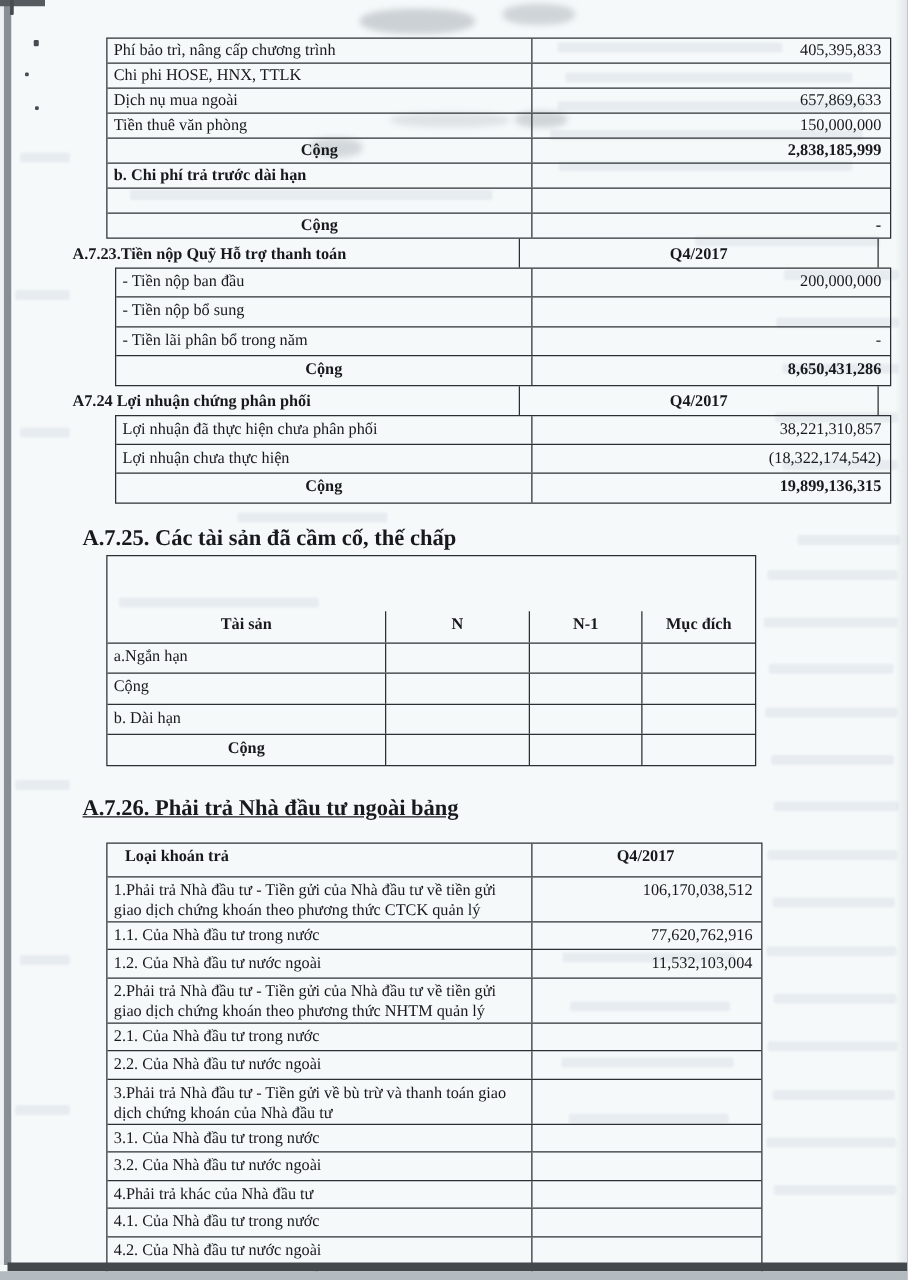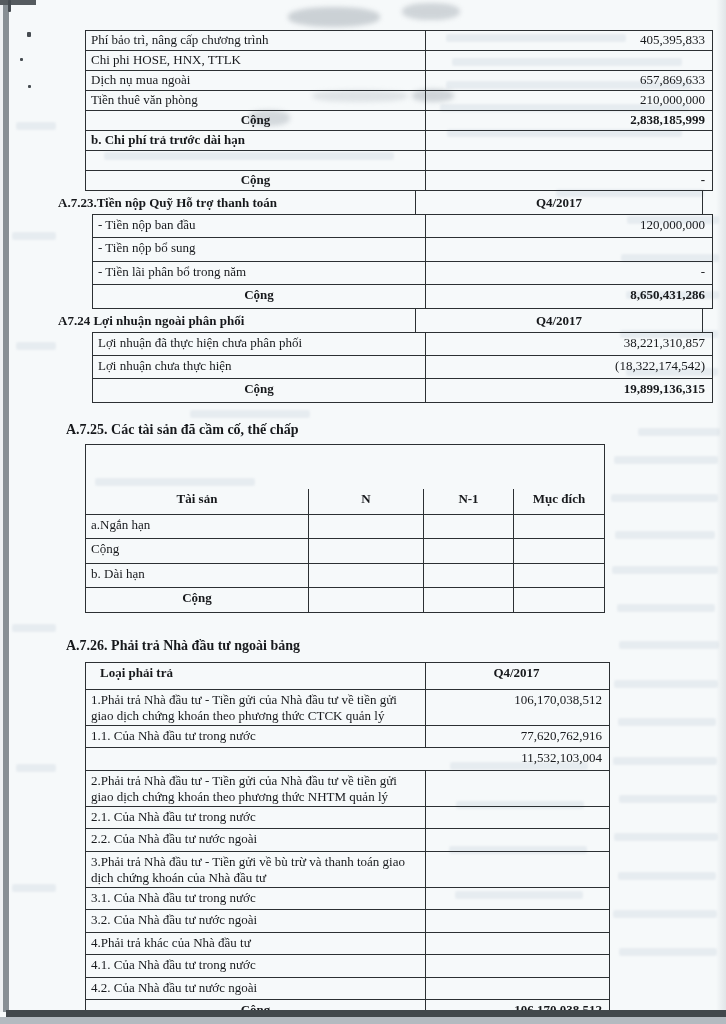--- a/index.html
+++ b/index.html
@@ -44,23 +44,23 @@
   .sec-hd{margin-left:56px;width:647px;display:flex;min-height:23px;box-sizing:border-box;}
   .hd-l{width:359px;box-sizing:border-box;font-weight:bold;font-size:13px;line-height:16px;padding:4px 0 2px 2px;}
   .hd-p{flex:1;box-sizing:border-box;text-align:center;font-weight:bold;font-size:13px;line-height:16px;
         padding:4px 0 2px 0;border-left:1.6px solid #2c3033;border-right:1.6px solid #2c3033;}
 
   .t-a723,.t-a724{margin-left:92px;width:621px;}
   .t-a723 .c0,.t-a724 .c0{width:333px;}
   .t-a723 .row,.t-a724 .row{min-height:22.4px;}
 
   
-  .sec-title{margin-left:66px;font-weight:bold;font-size:14px;line-height:16px;}
+  .sec-title{margin-left:66px;font-weight:bold;font-size:18px;line-height:16px;}
   .title-a725{margin-top:19px;margin-bottom:6px;}
-  .title-a726{margin-top:25px;margin-bottom:8px;}
+  .title-a726{margin-top:25px;margin-bottom:20px;text-decoration:underline;}
 
   
   .t-a725{margin-left:85px;width:520px;}
   .t-a725 .row{min-height:23.5px;}
   .t-a725 .c0{width:223px;}
   .t-a725 .c1{width:115px;}
   .t-a725 .c2{width:90px;}
   .t-a725 .c3{flex:1;}
   .t-a725 .row.hdr{min-height:25px;margin-top:44px;}
 
@@ -92,21 +92,21 @@
         <div class="row">
           <div class="cell c0">Chi phi HOSE, HNX, TTLK</div>
           <div class="cell c1 last val"></div>
         </div>
         <div class="row">
           <div class="cell c0">Dịch nụ mua ngoài</div>
           <div class="cell c1 last val">657,869,633</div>
         </div>
         <div class="row">
           <div class="cell c0">Tiền thuê văn phòng</div>
-          <div class="cell c1 last val">210,000,000</div>
+          <div class="cell c1 last val">150,000,000</div>
         </div>
         <div class="row bold ctr">
           <div class="cell c0">Cộng</div>
           <div class="cell c1 last val">2,838,185,999</div>
         </div>
         <div class="row bold">
           <div class="cell c0">b. Chi phí trả trước dài hạn</div>
           <div class="cell c1 last val"></div>
         </div>
         <div class="row thin">
@@ -119,37 +119,37 @@
         </div>
       </div>
 
     <div class="sec-hd">
       <div class="hd-l">A.7.23.Tiền nộp Quỹ Hỗ trợ thanh toán</div>
       <div class="hd-p">Q4/2017</div>
     </div>
     <div class="tbl t-a723">
         <div class="row">
           <div class="cell c0">- Tiền nộp ban đầu</div>
-          <div class="cell c1 last val">120,000,000</div>
+          <div class="cell c1 last val">200,000,000</div>
         </div>
         <div class="row">
           <div class="cell c0">- Tiền nộp bổ sung</div>
         </div>
         <div class="row">
           <div class="cell c0">- Tiền lãi phân bổ trong năm</div>
           <div class="cell c1 last val">-</div>
         </div>
         <div class="row bold ctr">
           <div class="cell c0">Cộng</div>
           <div class="cell c1 last val">8,650,431,286</div>
         </div>
       </div>
 
     <div class="sec-hd">
-      <div class="hd-l">A7.24 Lợi nhuận ngoài phân phối</div>
+      <div class="hd-l">A7.24 Lợi nhuận chứng phân phối</div>
       <div class="hd-p">Q4/2017</div>
     </div>
     <div class="tbl t-a724">
         <div class="row">
           <div class="cell c0">Lợi nhuận đã thực hiện chưa phân phối</div>
           <div class="cell c1 last val">38,221,310,857</div>
         </div>
         <div class="row">
           <div class="cell c0">Lợi nhuận chưa thực hiện</div>
           <div class="cell c1 last val">(18,322,174,542)</div>
@@ -190,32 +190,33 @@
           <div class="cell c0">Cộng</div>
           <div class="cell c1"></div>
           <div class="cell c2"></div>
           <div class="cell c3 last"></div>
         </div>
       </div>
 
     <div class="sec-title title-a726">A.7.26. Phải trả Nhà đầu tư ngoài bảng</div>
     <div class="tbl t-a726">
       <div class="row hdr">
-        <div class="cell c0">Loại phải trả</div>
+        <div class="cell c0">Loại khoán trả</div>
         <div class="cell c1 last val" style="text-align:center;">Q4/2017</div>
       </div>
     <div class="row">
           <div class="cell c0">1.Phải trả Nhà đầu tư - Tiền gửi của Nhà đầu tư về tiền gửi giao dịch chứng khoán theo phương thức CTCK quản lý</div>
           <div class="cell c1 last val">106,170,038,512</div>
         </div>
         <div class="row">
           <div class="cell c0">1.1. Của Nhà đầu tư trong nước</div>
           <div class="cell c1 last val">77,620,762,916</div>
         </div>
         <div class="row">
+          <div class="cell c0">1.2. Của Nhà đầu tư  nước ngoài</div>
           <div class="cell c1 last val">11,532,103,004</div>
         </div>
         <div class="row">
           <div class="cell c0">2.Phải trả Nhà đầu tư - Tiền gửi của Nhà đầu tư về tiền gửi giao dịch chứng khoán theo phương thức NHTM quản lý</div>
           <div class="cell c1 last val"></div>
         </div>
         <div class="row">
           <div class="cell c0">2.1. Của Nhà đầu tư trong nước</div>
           <div class="cell c1 last val"></div>
         </div>

